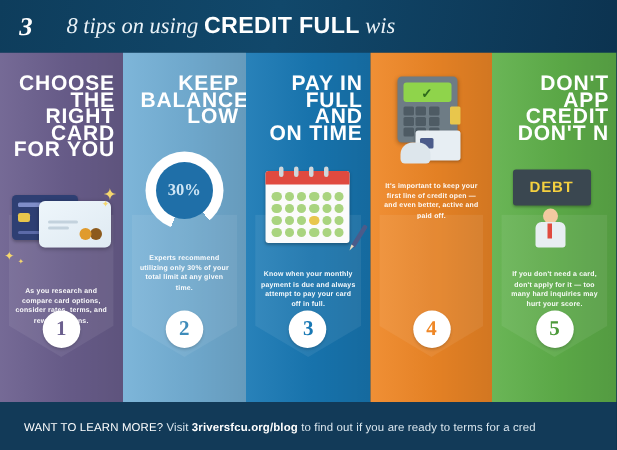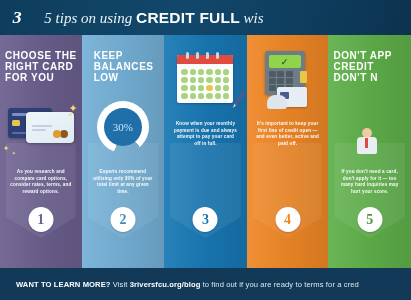--- a/index.html
+++ b/index.html
@@ -85,24 +85,24 @@
     content: ""; position: absolute; inset: 0;
     background: linear-gradient(90deg, rgba(255,255,255,.07), rgba(0,0,0,.05) 55%, rgba(0,0,0,.12));
     pointer-events: none;
   }
 
   .col-title {
     position: relative; z-index: 2;
     margin-top: 15px;
     width: 100%;
     padding: 0 5px;
-    text-align: left;
+    text-align: right;
     color: #ffffff;
     font-weight: bold;
-    font-size: 10px;
+    font-size: 14px;
     line-height: 11px;
     letter-spacing: 0.55px;
     text-transform: uppercase;
     white-space: pre-line;
   }
   .col-3 .col-title, .col-2 .col-title { color: #ffffff; padding-left: 12px; }
 
   
   .art {
     position: relative; z-index: 2;
@@ -184,21 +184,21 @@
   
   .donut {
     position: relative; width: 52px; height: 52px; border-radius: 50%;
     background: conic-gradient(from 200deg, #ffffff 0deg 300deg, rgba(255,255,255,0) 300deg 360deg);
     display:flex; align-items:center; justify-content:center;
   }
   .donut-inner {
     width: 38px; height: 38px; border-radius: 50%;
     background: #1f6fa8;
     display:flex; align-items:center; justify-content:center;
-    color:#cfe6f5; font-weight:normal; font-size:11px;
+    color:#cfe6f5; font-weight:bold; font-size:11px;
     font-family:"Liberation Serif", serif;
   }
 
   
   .cal { position:relative; width:56px; height:48px; }
   .cal-body { position:absolute; inset:0; background:#fbfbfb; border-radius:2px; box-shadow:0 1px 2px rgba(0,0,0,.25);}
   .cal-top { position:absolute; left:0; right:0; top:0; height:9px; background:#e04a3f; border-radius:2px 2px 0 0;}
   .cal-ring { position:absolute; top:-3px; width:3px; height:7px; background:#cfd6da; border-radius:1.5px;}
   .cal-grid { position:absolute; left:4px; right:4px; top:14px; bottom:4px;
               display:grid; grid-template-columns:repeat(6,1fr); grid-template-rows:repeat(4,1fr); gap:2px;}
@@ -243,33 +243,33 @@
     display: flex; align-items: center;
     z-index: 5;
   }
   .footer-text {
     margin-left: 16px;
     white-space: nowrap;
     color: #dbe7ef;
     font-size: 7.6px;
     letter-spacing: .1px;
   }
-  .footer-text b { color: #ffffff; font-weight: bold; }
+  .footer-text b { color: #ffffff; font-weight: normal; }
   .footer-text .url { color: #ffffff; font-weight: bold; }
 </style>
 </head>
 <body>
 
 <div id="infographic">
 
   <div class="header">
     <div class="logo">
       <span class="logo-3">3</span>
     </div>
-    <div class="headline"><span class="hl-it">5 tips on using </span><span class="hl-bold">CREDIT FULL</span><span class="hl-it"> wis</span></div>
+    <div class="headline"><span class="hl-it">8 tips on using </span><span class="hl-bold">CREDIT FULL</span><span class="hl-it"> wis</span></div>
   </div>
 
   <div class="columns">
 
     <div class="col col-1">
       <div class="chevron"></div>
       <div class="col-title">CHOOSE THE
 RIGHT CARD
 FOR YOU</div>
       <div class="art">
@@ -304,20 +304,23 @@
         <div class="donut">
           <div class="donut-inner">30%</div>
         </div>
       </div>
       <div class="col-body">Experts recommend utilizing only 30% of your total limit at any given time.</div>
       <div class="badge">2</div>
     </div>
 
     <div class="col col-3">
       <div class="chevron"></div>
+      <div class="col-title">PAY IN FULL
+AND
+ON TIME</div>
       <div class="art">
         <div class="cal">
           <div class="cal-body"></div>
           <div class="cal-top"></div>
           <div class="cal-ring" style="left:9px"></div>
           <div class="cal-ring" style="left:19px"></div>
           <div class="cal-ring" style="left:29px"></div>
           <div class="cal-ring" style="left:39px"></div>
           <div class="cal-grid">
             <i></i>
@@ -380,20 +383,21 @@
       <div class="badge">4</div>
     </div>
 
     <div class="col col-5">
       <div class="chevron"></div>
       <div class="col-title">DON'T APP
 CREDIT
 DON'T N</div>
       <div class="art">
         <div class="debt">
+          <div class="debt-sign">DEBT</div>
           <div class="debt-person">
             <div class="debt-head"></div>
             <div class="debt-body"></div>
             <div class="debt-tie"></div>
           </div>
         </div>
       </div>
       <div class="col-body">If you don't need a card, don't apply for it — too many hard inquiries may hurt your score.</div>
       <div class="badge">5</div>
     </div>

